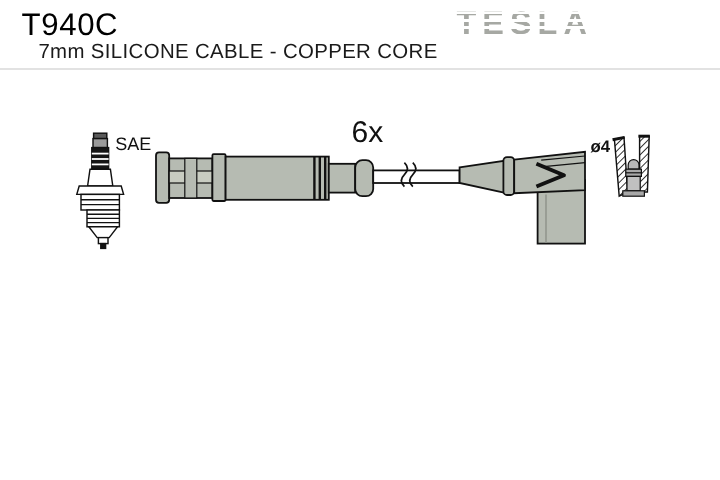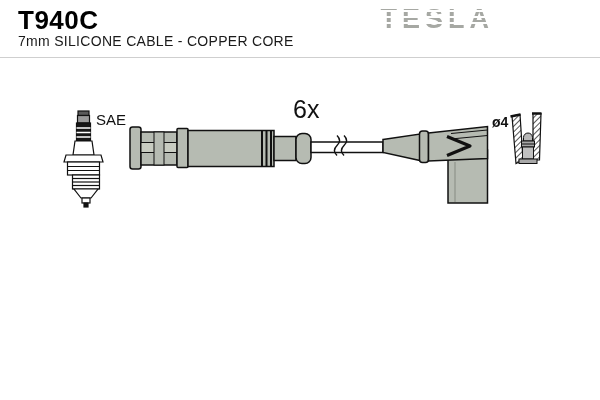--- a/index.html
+++ b/index.html
@@ -2,25 +2,25 @@
 <html><head>
 <meta charset="utf-8">
 <style>
   html,body{margin:0;padding:0;background:#fff;}
   .page{
     position:relative;width:600px;height:400px;background:#ffffff;overflow:hidden;
     font-family:"Liberation Sans", sans-serif;color:#111;
   }
   .part-number{
     position:absolute;left:18px;top:5px;
-    font-size:26px;font-weight:bold;letter-spacing:0.5px;color:#000;
+    font-size:26px;font-weight:normal;letter-spacing:0.5px;color:#000;
   }
   .subtitle{
-    position:absolute;left:18px;top:33px;
-    font-size:14px;color:#1a1a1a;letter-spacing:0.3px;
+    position:absolute;left:32px;top:33px;
+    font-size:17px;color:#1a1a1a;letter-spacing:0.3px;
   }
   .brand-logo{
     position:absolute;right:106px;top:6px;height:26px;
   }
   .brand-text{
     font-size:27px;font-weight:bold;letter-spacing:5px;
     color:#a6a8a3;line-height:26px;display:block;
   }
   .brand-stripes{
     position:absolute;inset:0;

